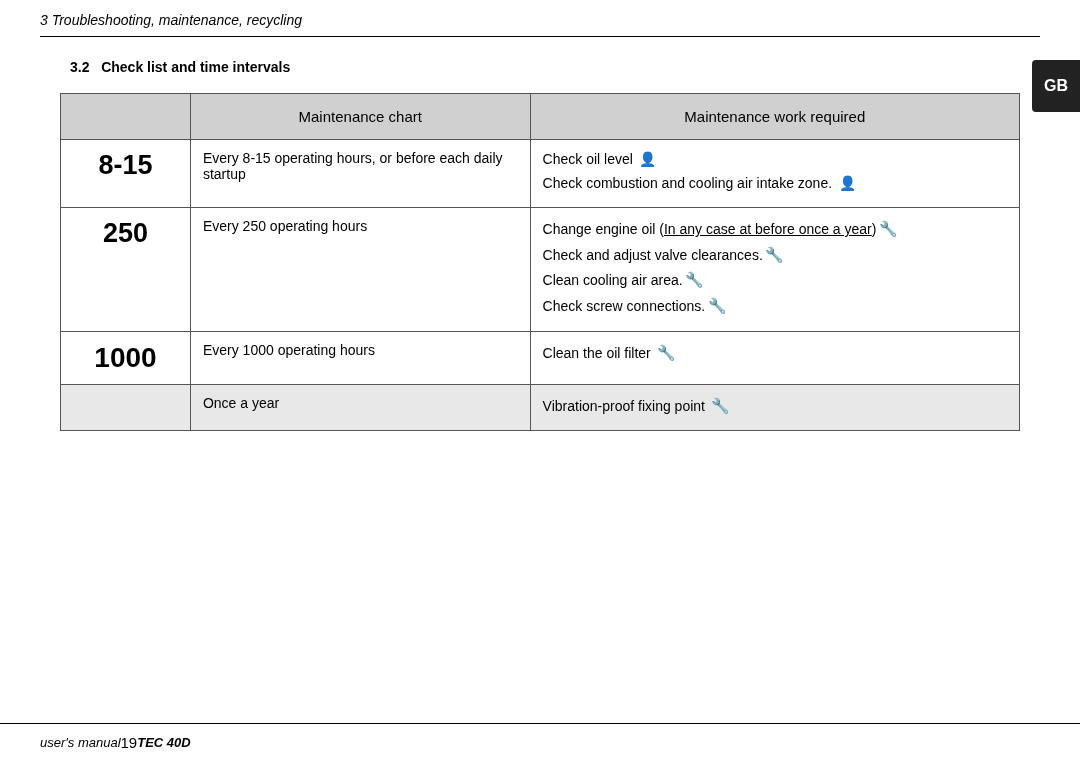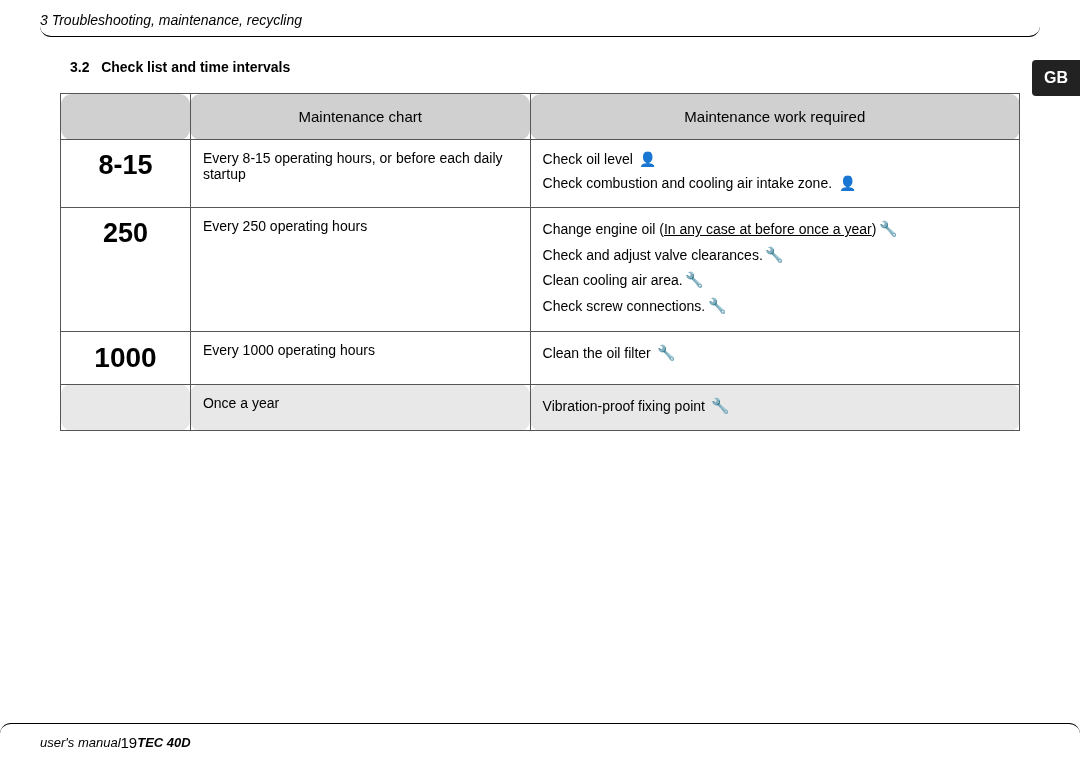--- a/index.html
+++ b/index.html
@@ -1,15 +1,15 @@
 <!DOCTYPE html>
 <html><head>
   <meta charset="utf-8">
   <style>
-    * { margin: 0; padding: 0; box-sizing: border-box; border-radius: 11px; }
+    * { margin: 0; padding: 0; box-sizing: border-box; }
     body {
       width: 1080px;
       height: 761px;
       background: #ffffff;
       font-family: Arial, Helvetica, sans-serif;
       font-size: 14px;
       color: #000;
       overflow: hidden;
     }
 
@@ -34,21 +34,21 @@
       font-style: italic;
       font-size: 14px;
     }
 
     
     .gb-badge {
       position: absolute;
       top: 60px;
       right: 0;
       width: 48px;
-      height: 36px;
+      height: 52px;
       background: #222;
       color: #fff;
       font-weight: bold;
       font-size: 16px;
       display: flex;
       align-items: center;
       justify-content: center;
       border-radius: 4px 0 0 4px;
     }
 

